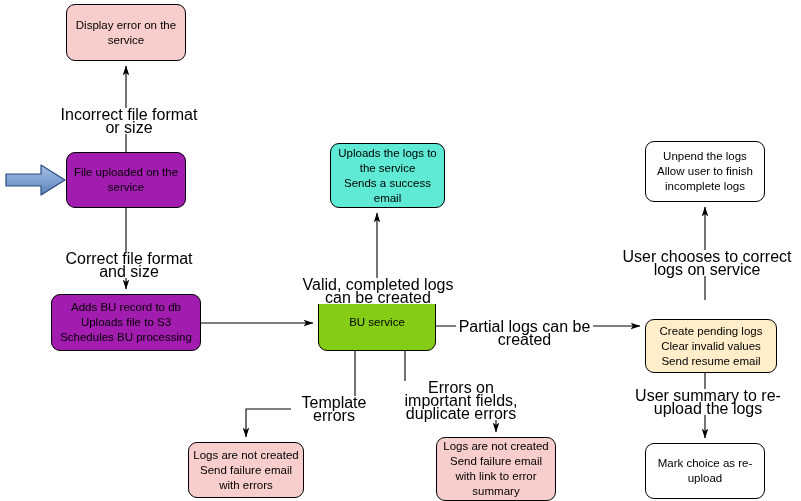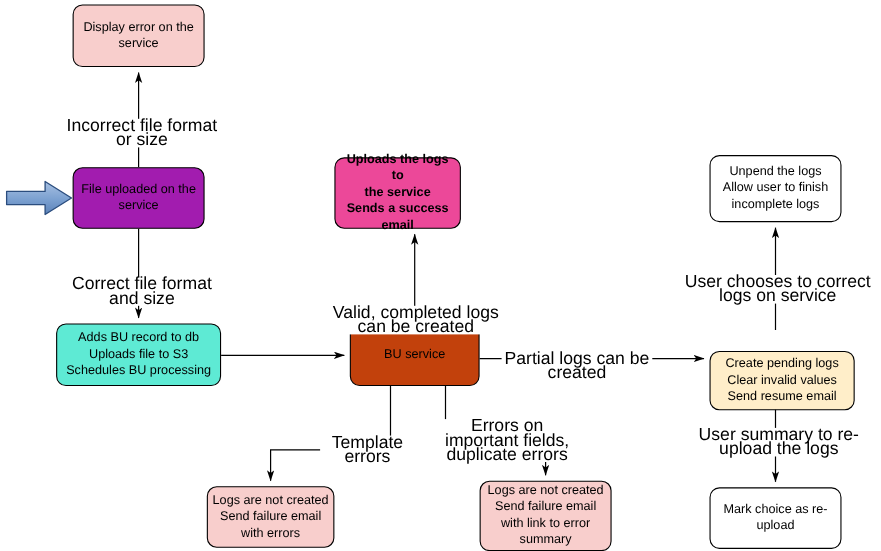--- a/index.html
+++ b/index.html
@@ -97,28 +97,28 @@
         </linearGradient>
       </defs>
       <path d="M1,11 L36,11 L36,2 L60,17 L36,32 L36,23 L1,23 Z" fill="url(#bag)" stroke="#2b4d7e" stroke-width="1.2" stroke-linejoin="round"></path>
     </svg>
   </div>
 
   <div class="node" style="left:66px;  top:4px;   width:120px; height:57px; background:#f8cecc;">Display error on the
 service</div>
   <div class="node" style="left:66px;  top:152px; width:120px; height:56px; background:#a21caf;">File uploaded on the
 service</div>
-  <div class="node" style="left:51px;  top:294px; width:150px; height:57px; background:#5eead4;">Adds BU record to db
+  <div class="node" style="left:51px;  top:294px; width:150px; height:57px; background:#a21caf;">Adds BU record to db
 Uploads file to S3
 Schedules BU processing</div>
-  <div class="node" style="left:304px; top:143px; width:115px; height:65px; background:#ec4899;font-weight:bold;">Uploads the logs to
+  <div class="node" style="left:330px; top:143px; width:115px; height:65px; background:#5eead4;">Uploads the logs to
 the service
 Sends a success
 email</div>
-  <div class="node" style="left:318px; top:294px; width:118px; height:57px; background:#c2410c;">BU service</div>
+  <div class="node" style="left:318px; top:294px; width:118px; height:57px; background:#84cc16;">BU service</div>
   <div class="node" style="left:645px; top:141px; width:120px; height:61px; background:#ffffff;">Unpend the logs
 Allow user to finish
 incomplete logs</div>
   <div class="node" style="left:645px; top:300px; width:132px; height:54px; background:#ffeec9;margin-top:19px;">Create pending logs
 Clear invalid values
 Send resume email</div>
   <div class="node" style="left:188px; top:442px; width:116px; height:56px; background:#f8cecc;">Logs are not created
 Send failure email
 with errors</div>
   <div class="node" style="left:436px; top:437px; width:120px; height:64px; background:#f8cecc;">Logs are not created

